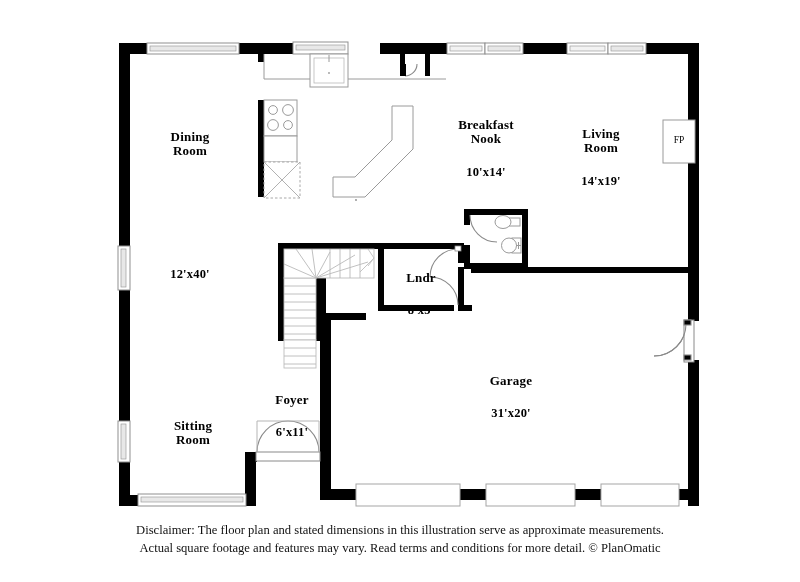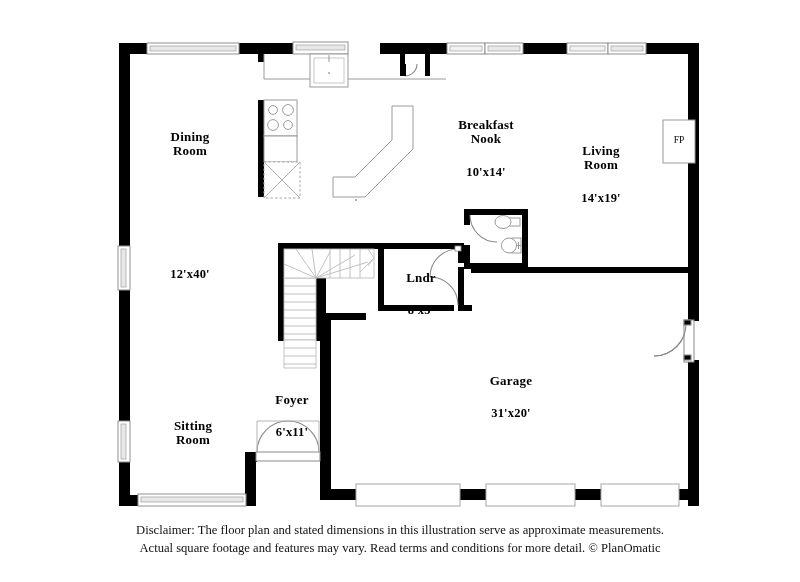--- a/index.html
+++ b/index.html
@@ -307,21 +307,21 @@
     <span class="dim"></span>
   </div>
 
 
   <div class="room-label" style="left:426px; top:100px; width:120px;">
     <span class="nm">Breakfast
 Nook</span>
     <span class="dim">10'x14'</span>
   </div>
 
-  <div class="room-label" style="left:546px; top:126px; width:110px;">
+  <div class="room-label" style="left:546px; top:109px; width:110px;">
     <span class="nm">Living
 Room</span>
     <span class="dim">14'x19'</span>
   </div>
 
   <div class="room-label" style="left:135px; top:249px; width:110px;">
     <span class="dim">12'x40'</span>
   </div>
 
   <div class="room-label" style="left:376px; top:253px; width:90px;">

